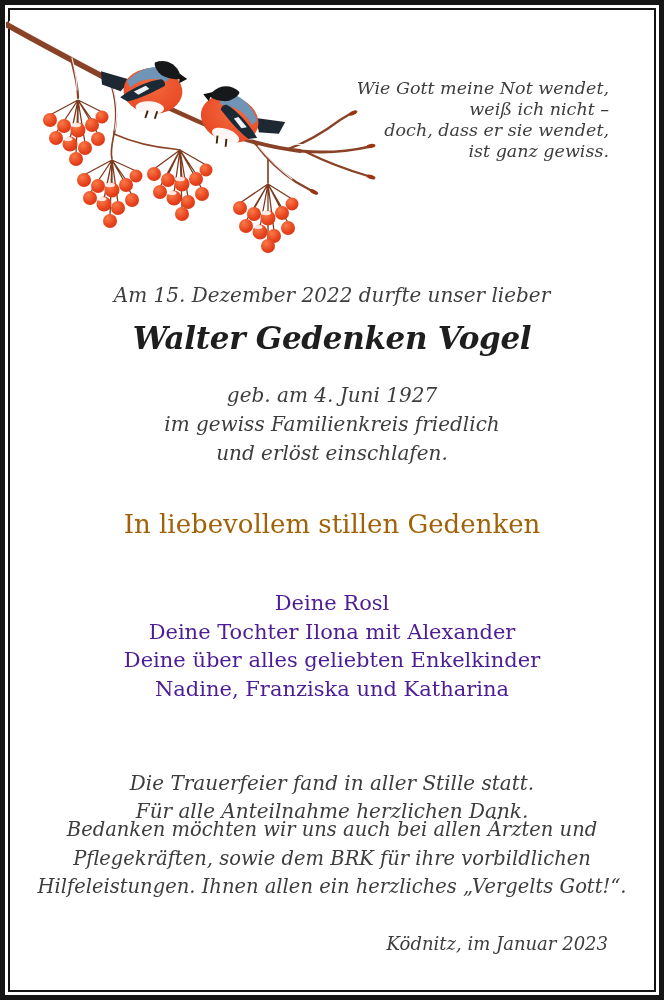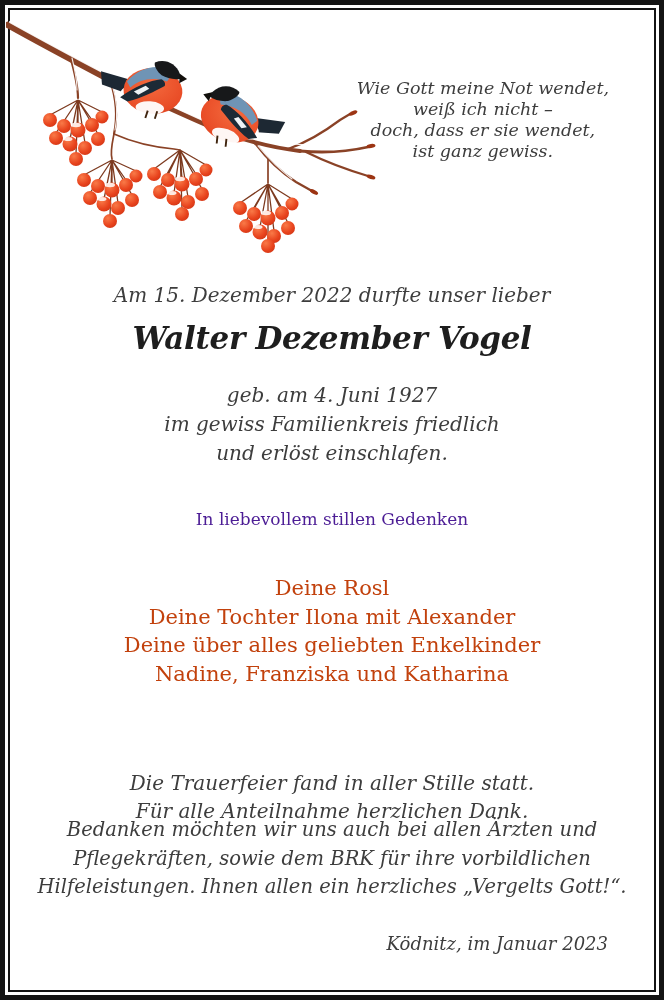--- a/index.html
+++ b/index.html
@@ -28,21 +28,21 @@
 
   .illustration {
     position: absolute;
     left: 6px; top: 12px;
     width: 390px; height: 250px;
   }
 
   .poem {
     position: absolute;
     top: 78px; right: 55px;
-    text-align: center;
+    text-align: right;
     font-style: italic;
     font-size: 17.5px;
     line-height: 21px;
     color: #3d3d3d;
     white-space: nowrap;
   }
 
   .centered-block {
     position: absolute;
     left: 20px; right: 20px;
@@ -67,29 +67,29 @@
   }
   .life {
     top: 381px;
     font-style: italic;
     font-size: 20px;
     line-height: 29px;
     color: #3d3d3d;
   }
   .memorial {
     top: 509px;
-    font-size: 17px;
-    color: #4c1d95;
+    font-size: 26px;
+    color: #a16207;
     white-space: nowrap;
   }
   .mourners {
-    top: 574px;
+    top: 589px;
     font-size: 21px;
     line-height: 28.5px;
-    color: #c2410c;
+    color: #4c1d95;
   }
   .funeral {
     top: 741px;
     font-style: italic;
     font-size: 20px;
     line-height: 28px;
     color: #3d3d3d;
     margin-top: 28px;
   }
   .thanks {
@@ -255,21 +255,21 @@
 
   <div class="poem">
     <div class="line">Wie Gott meine Not wendet,</div>
     <div class="line">weiß ich nicht –</div>
     <div class="line">doch, dass er sie wendet,</div>
     <div class="line">ist ganz gewiss.</div>
   </div>
 
   <div class="centered-block intro">Am 15. Dezember 2022 durfte unser lieber</div>
 
-  <h1 class="centered-block deceased-name">Walter Dezember Vogel</h1>
+  <h1 class="centered-block deceased-name">Walter Gedenken Vogel</h1>
 
   <div class="centered-block life">
     <div class="line">geb. am 4. Juni 1927</div>
     <div class="line">im gewiss Familienkreis friedlich</div>
     <div class="line">und erlöst einschlafen.</div>
   </div>
 
   <div class="centered-block memorial">In liebevollem stillen Gedenken</div>
 
   <div class="centered-block mourners">

